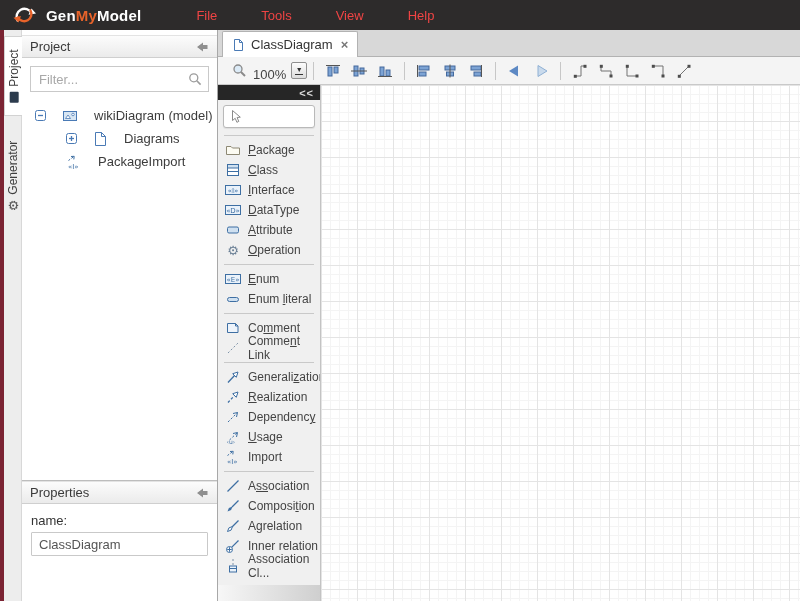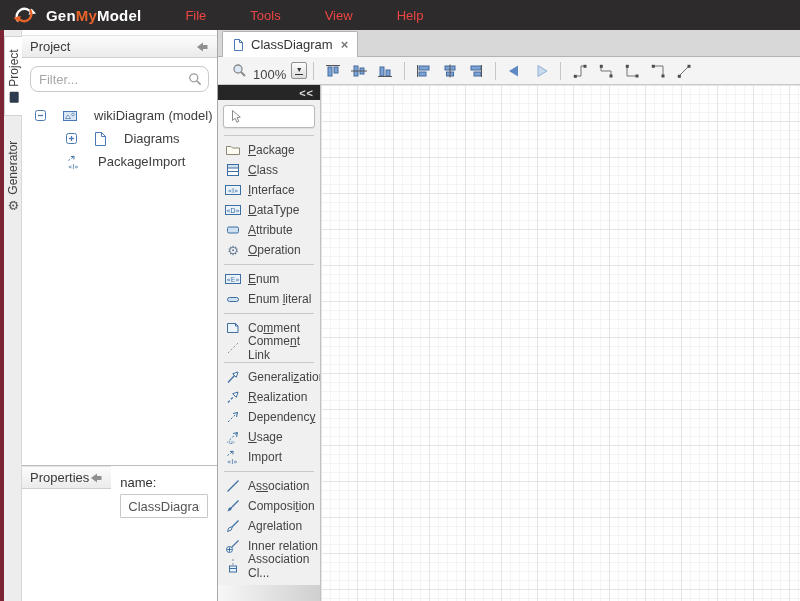--- a/index.html
+++ b/index.html
@@ -1,21 +1,21 @@
 <!DOCTYPE html>
 <html><head>
 <meta charset="utf-8">
 <style>
   * { margin:0; padding:0; box-sizing:border-box; }
   html,body { width:800px; height:601px; overflow:hidden; background:#fff;
     font-family:"Liberation Sans","DejaVu Sans",sans-serif; }
   svg { display:block; }
 
   
-  .topbar { height:30px; background:#2d2b2b; display:flex; align-items:center; color:#f2f2f2; }
+  .topbar { height:30px; background:#2d2b2b; display:flex; align-items:center; color:#f2f2f2;gap:11px; }
   .logo { display:flex; align-items:center; gap:7px; padding:0 10px 0 9px; }
   .logo-text { font-size:15px; font-weight:bold; color:#fff; letter-spacing:.2px; }
   .logo-my { color:#e8632a; }
   .menu { display:flex; margin-left:12px; }
   .menu-item { padding:0 22px; font-size:13px; color:#ef4444; cursor:default; }
 
   
   .main { display:flex; height:571px; }
   .maroon { width:4px; background:#7b2433; }
   .sidetabs { width:18px; background:#ededed; border-right:1px solid #d8d8d8; display:flex; flex-direction:column; padding-top:6px; }
@@ -25,29 +25,29 @@
   .vtab.gen { margin-top:14px; height:92px; }
   .bfc { width:11px; height:9px; background:#2c3b4d; border-radius:1px; flex:none; }
   .gear-glyph { font-size:13px; color:#555; line-height:1; }
 
   
   .left-panel { width:196px; background:#fff; border-right:1px solid #a8a8a8; display:flex; flex-direction:column; }
   .panel-top { flex:1; display:flex; flex-direction:column; padding-top:5px; min-height:0; }
   .panel-header { height:23px; flex:none; background:linear-gradient(#fcfcfc,#ebebeb); border-top:1px solid #e3e3e3; border-bottom:1px solid #cfcfcf; display:flex; align-items:center; padding:0 8px; font-size:13px; color:#3a3a3a; }
   .collapse-arrow { margin-left:auto; }
   .filter-wrap { margin:8px 8px 4px; position:relative; }
-  .filter-input { width:100%; height:26px; border:1px solid #c9c9c9; border-radius:8px; padding:0 24px 0 8px; font-size:13px; color:#555; font-family:inherit; background:#fff; }
+  .filter-input { width:100%; height:26px; border:1px solid #c9c9c9; border-radius:0; padding:0 24px 0 8px; font-size:13px; color:#555; font-family:inherit; background:#fff; }
   .filter-input::placeholder { color:#a8a8a8; }
   .search-pos { position:absolute; right:7px; top:6px; }
   .tree { padding:8px 0 0 13px; font-size:13px; color:#3c3c3c; }
   .tree-row { display:flex; align-items:center; height:23px; gap:16px; }
   .tree-row.child { margin-left:31px; }
   .tico { flex:none; display:flex; align-items:center; justify-content:center; }
 
-  .props { height:136px; flex:none; border-top:1px solid #bdbdbd; display:flex; flex-direction:row; background:#fff; }
+  .props { height:121px; flex:none; border-top:1px solid #bdbdbd; display:flex; flex-direction:column; background:#fff; }
   .props-body { padding:8px 9px; }
   .field-label { font-size:13px; color:#333; margin:1px 0 4px; }
   .field-input { width:100%; height:24px; border:1px solid #c9c9c9; border-radius:1px; font-size:13px; color:#555; padding:0 7px; font-family:inherit; }
 
   
   .editor { flex:1; display:flex; flex-direction:column; min-width:0; }
   .tabbar { height:27px; flex:none; background:#d8d8d8; border-bottom:1px solid #b2b2b2; display:flex; align-items:flex-end; padding-left:4px; }
   .tab { height:26px; background:#fff; border:1px solid #b2b2b2; border-bottom:none; border-radius:2px 2px 0 0; display:flex; align-items:center; gap:6px; padding:0 9px; font-size:13px; color:#333; margin-bottom:-1px; }
   .tab-close { color:#777; font-size:13px; font-weight:bold; margin-left:2px; cursor:default; }
 

